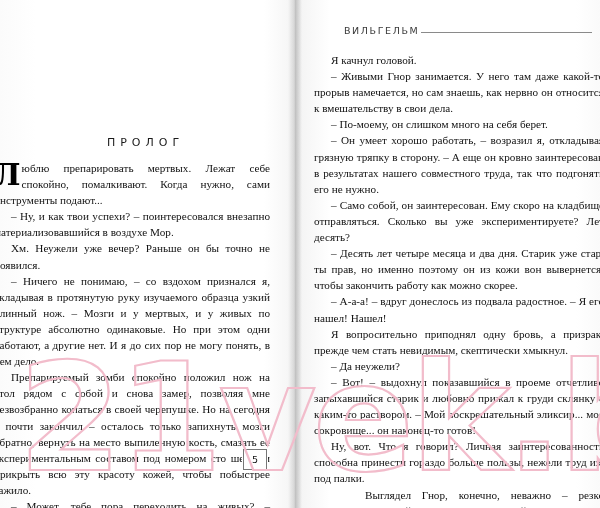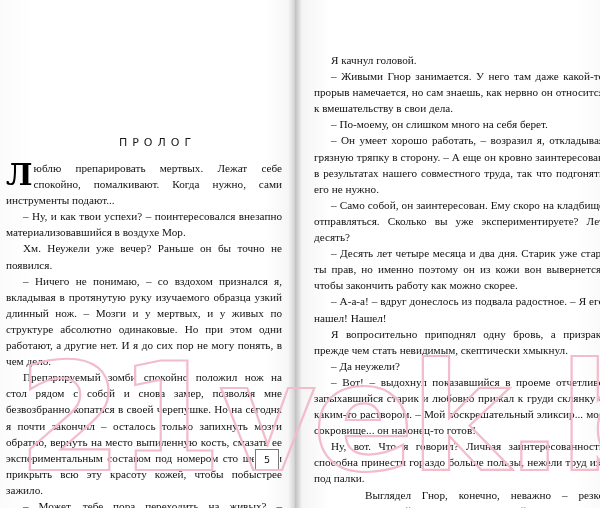--- a/index.html
+++ b/index.html
@@ -27,21 +27,21 @@
     background:linear-gradient(to right,#f4f4f4 0%,#ffffff 10%,#ffffff 92%,#fafafa 100%);}
   .gutter{
     position:absolute;top:0;bottom:0;left:288px;width:14px;
     background:linear-gradient(to right,rgba(200,200,200,0) 0%,rgba(190,190,190,.55) 45%,rgba(175,175,175,.75) 52%,rgba(200,200,200,0) 100%);
   }
 
   .page{
     position:absolute;top:0;bottom:0;
     box-sizing:border-box;
   }
-  .page.left{left:12px;width:286px;}
+  .page.left{left:0;width:286px;}
   .page.right{left:302px;width:298px;}
 
   
   .runhead{
     position:absolute;
     top:22px;left:42px;right:8px;
     display:flex;align-items:center;
     height:16px;
   }
   .runhead .ht{
@@ -158,20 +158,24 @@
       <p>– Ничего не понимаю, – со вздохом признался я, вкладывая в протянутую руку изучаемого образца узкий длинный нож. – Мозги и у мертвых, и у живых по структуре абсолютно одинаковые. Но при этом одни работают, а другие нет. И я до сих пор не могу понять, в чем дело.</p>
       <p>Препарируемый зомби спокойно положил нож на стол рядом с собой и снова замер, позволяя мне безвозбранно копаться в своей черепушке. Но на сегодня я почти закончил – осталось только запихнуть мозги обратно, вернуть на место выпиленную кость, смазать ее экспериментальным составом под номером сто шесть и прикрыть всю эту красоту кожей, чтобы побыстрее зажило.</p>
       <p>– Может, тебе пора переходить на живых? – предположил Мор, когда я принялся вытирать чистой тряпицей руки и жестом отправил зомби обратно в подвал, откуда его недавно взял.</p>
     </div>
 
     <div class="folio f-left">5</div>
   </div>
 
   <div class="page right">
 
+    <div class="runhead">
+      <span class="ht">ВИЛЬГЕЛЬМ</span>
+      <span class="hrule"></span>
+    </div>
 
     <div class="body-col">
       <p>Я качнул головой.</p>
       <p>– Живыми Гнор занимается. У него там даже какой-то прорыв намечается, но сам знаешь, как нервно он относится к вмешательству в свои дела.</p>
       <p>– По-моему, он слишком много на себя берет.</p>
       <p>– Он умеет хорошо работать, – возразил я, откладывая грязную тряпку в сторону. – А еще он кровно заинтересован в результатах нашего совместного труда, так что подгонять его не нужно.</p>
       <p>– Само собой, он заинтересован. Ему скоро на кладбище отправляться. Сколько вы уже экспериментируете? Лет десять?</p>
       <p>– Десять лет четыре месяца и два дня. Старик уже стар, ты прав, но именно поэтому он из кожи вон вывернется, чтобы закончить работу как можно скорее.</p>
       <p>– А-а-а! – вдруг донеслось из подвала радостное. – Я его нашел! Нашел!</p>
       <p>Я вопросительно приподнял одну бровь, а призрак, прежде чем стать невидимым, скептически хмыкнул.</p>

